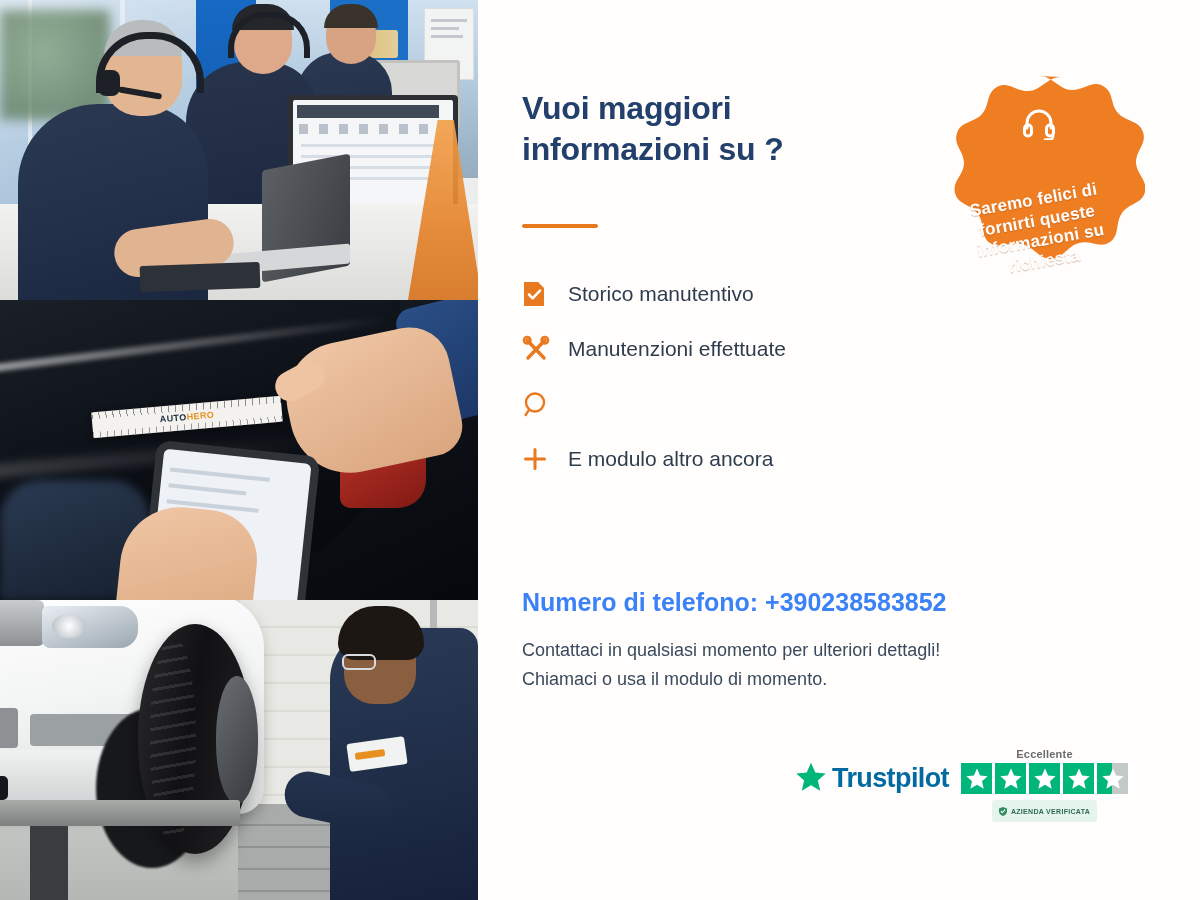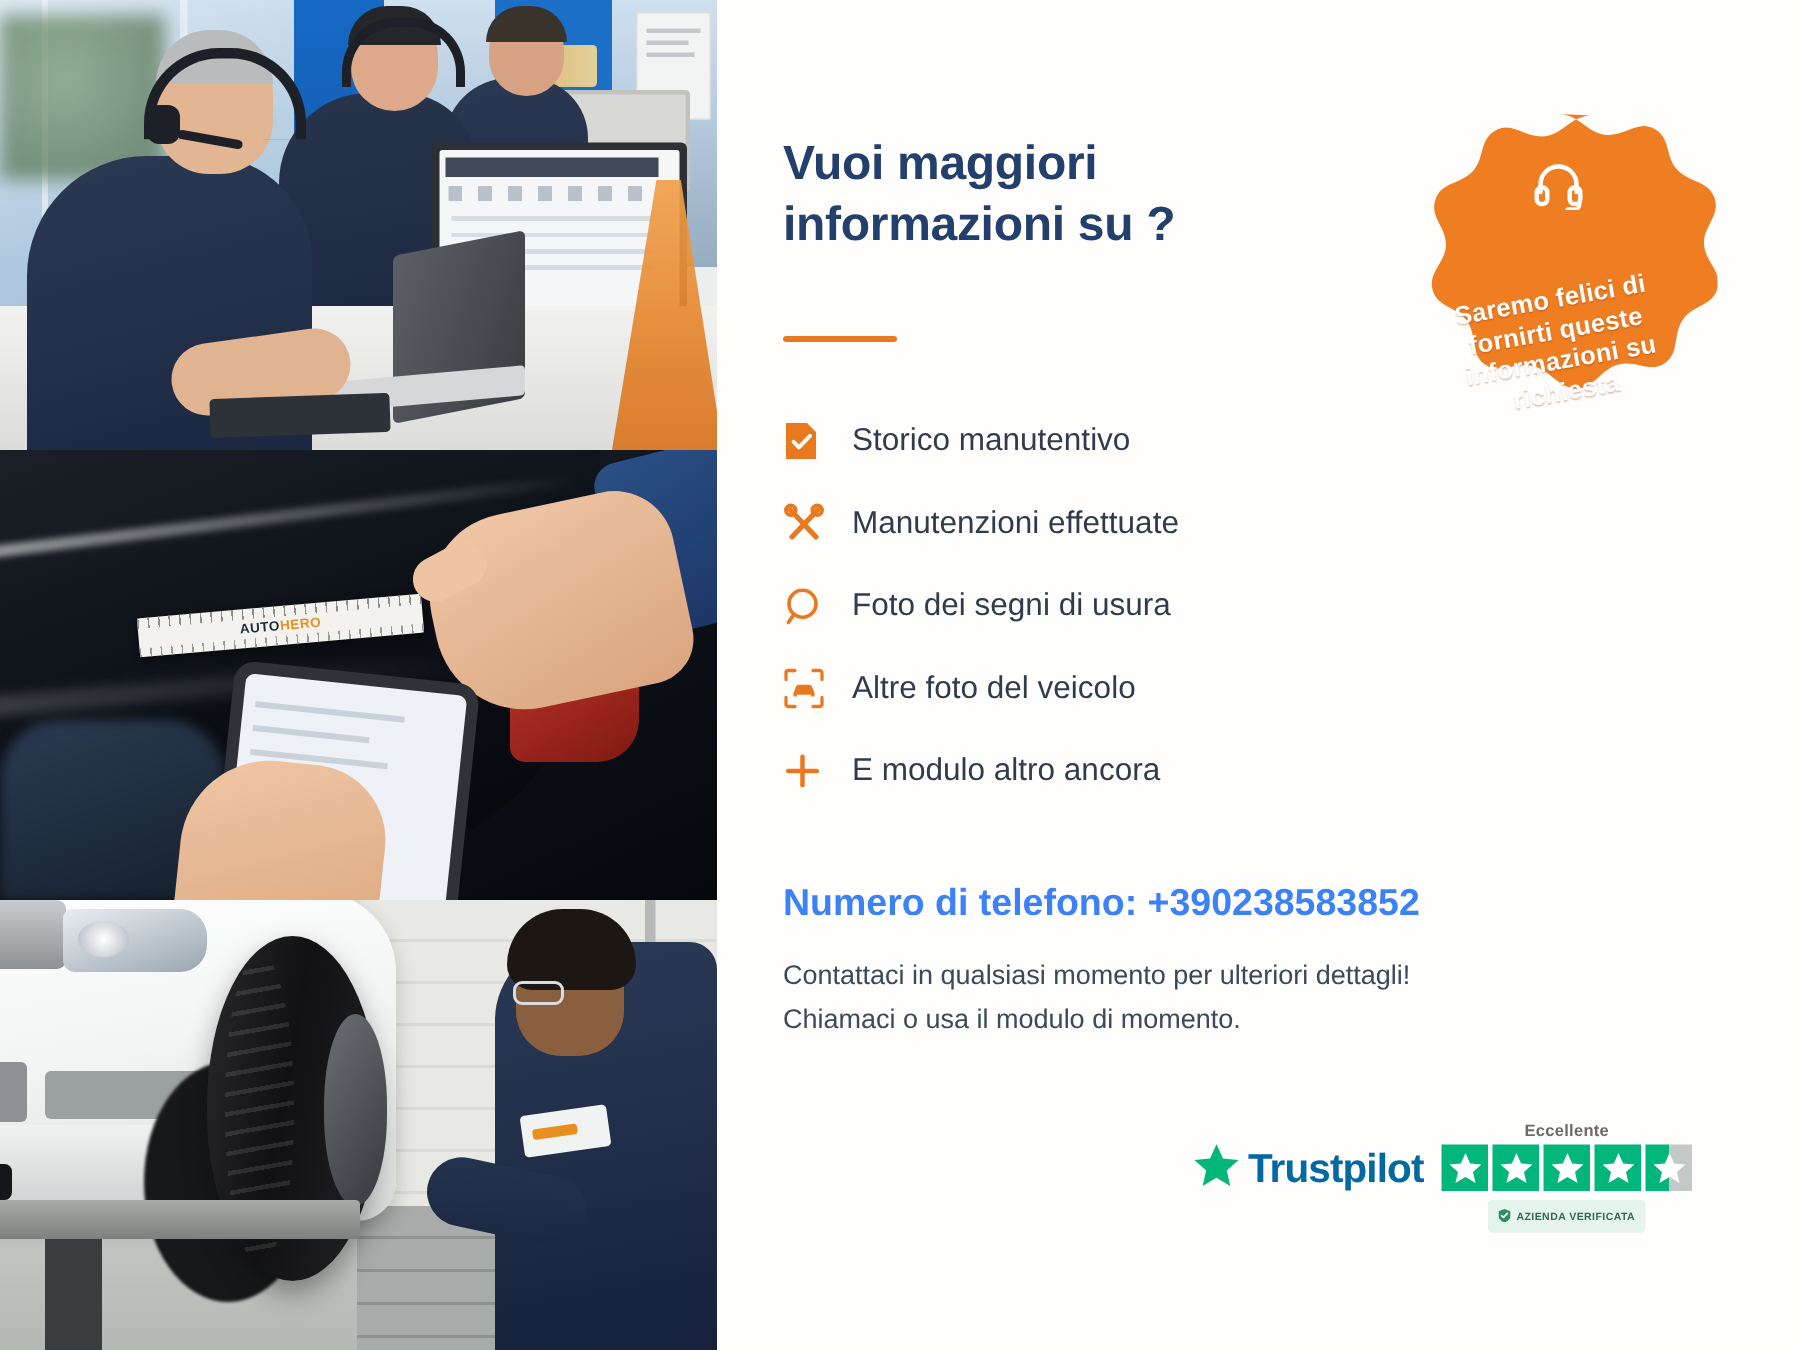--- a/index.html
+++ b/index.html
@@ -350,37 +350,22 @@
         <span class="txt">Manutenzioni effettuate</span>
       </div>
 
       <div class="feature">
         <span class="ico">
           <svg width="26" height="28" viewBox="0 0 26 28" xmlns="http://www.w3.org/2000/svg" aria-hidden="true">
             <circle cx="13" cy="12.5" r="9" fill="none" stroke="#e8791f" stroke-width="2.4"></circle>
             <line x1="7.2" y1="19.6" x2="3.6" y2="25" stroke="#e8791f" stroke-width="2.4" stroke-linecap="round"></line>
           </svg>
         </span>
-        <span class="txt">Foto dei segni di usura</span>
-      </div>
-
-      <div class="feature">
-        <span class="ico">
-          <svg width="28" height="28" viewBox="0 0 28 28" xmlns="http://www.w3.org/2000/svg" aria-hidden="true">
-            <g fill="none" stroke="#e8791f" stroke-width="2.2" stroke-linecap="round">
-              <path d="M2 8 V3.6 a1.6 1.6 0 0 1 1.6 -1.6 H8"></path>
-              <path d="M26 8 V3.6 A1.6 1.6 0 0 0 24.4 2 H20"></path>
-              <path d="M2 20 v4.4 A1.6 1.6 0 0 0 3.6 26 H8"></path>
-              <path d="M26 20 v4.4 a1.6 1.6 0 0 1 -1.6 1.6 H20"></path>
-            </g>
-            <path d="M7 17 l1.6-4.2 a2 2 0 0 1 1.9 -1.3 h7 a2 2 0 0 1 1.9 1.3 L21 17 v2.4 h-2.2 v-1.2 H9.2 v1.2 H7 Z" fill="#e8791f"></path>
-          </svg>
-        </span>
-        <span class="txt">Altre foto del veicolo</span>
-      </div>
+      </div>
+
 
       <div class="feature">
         <span class="ico">
           <svg width="26" height="26" viewBox="0 0 26 26" xmlns="http://www.w3.org/2000/svg" aria-hidden="true">
             <g stroke="#e8791f" stroke-width="3" stroke-linecap="round">
               <line x1="13" y1="3.5" x2="13" y2="22.5"></line>
               <line x1="3.5" y1="13" x2="22.5" y2="13"></line>
             </g>
           </svg>
         </span>

